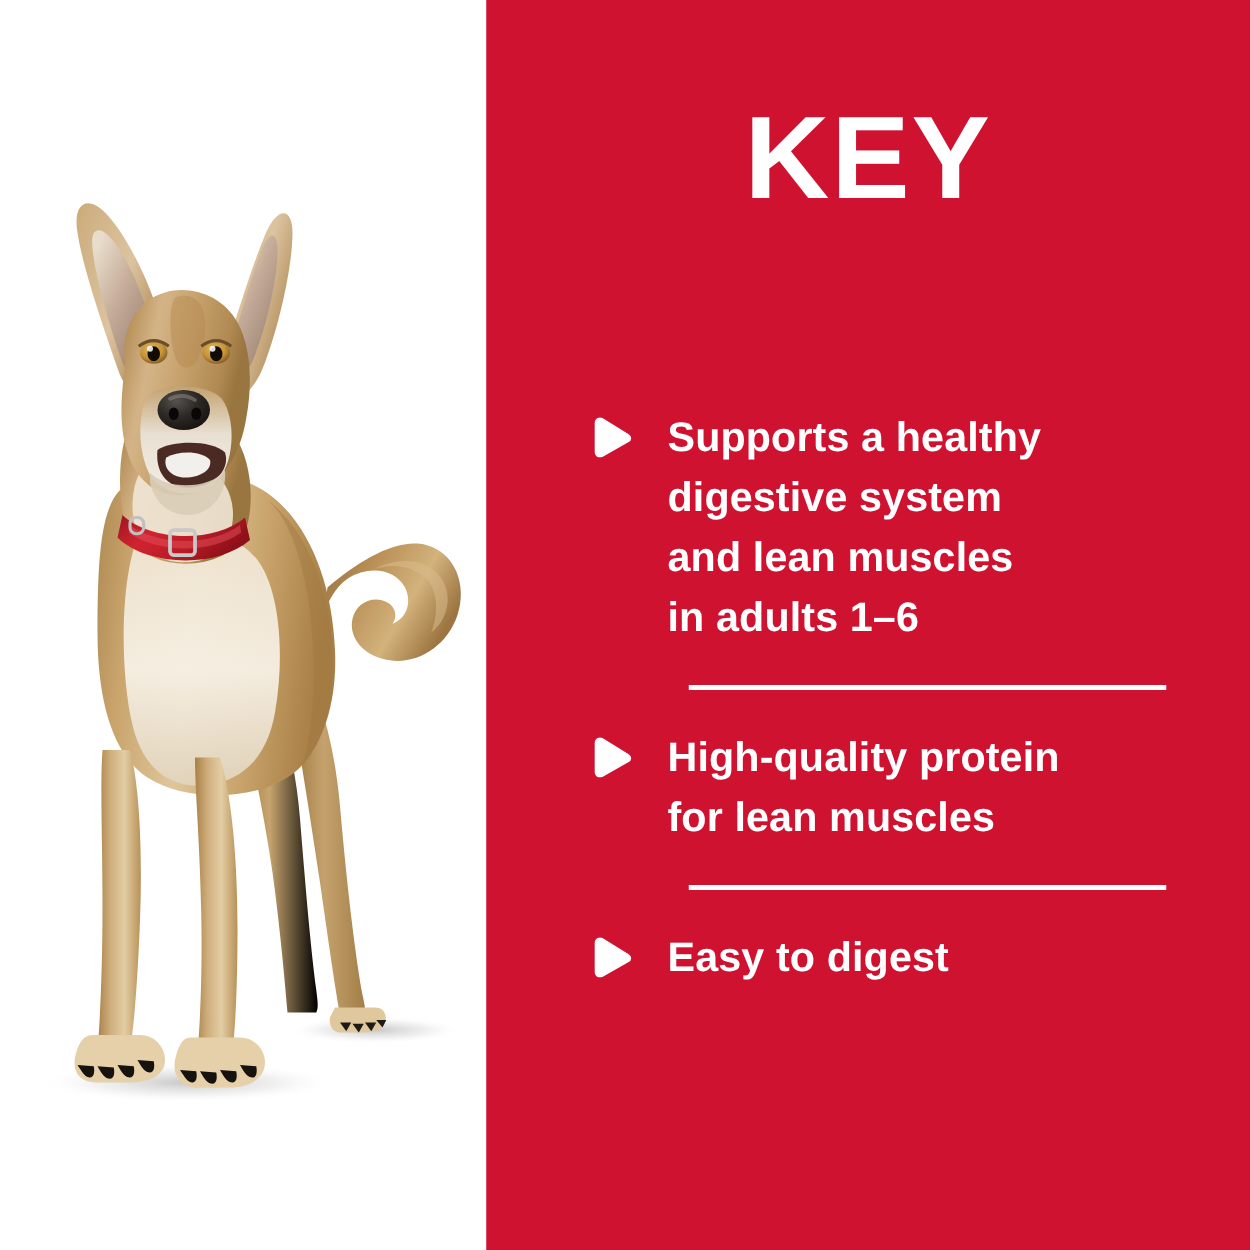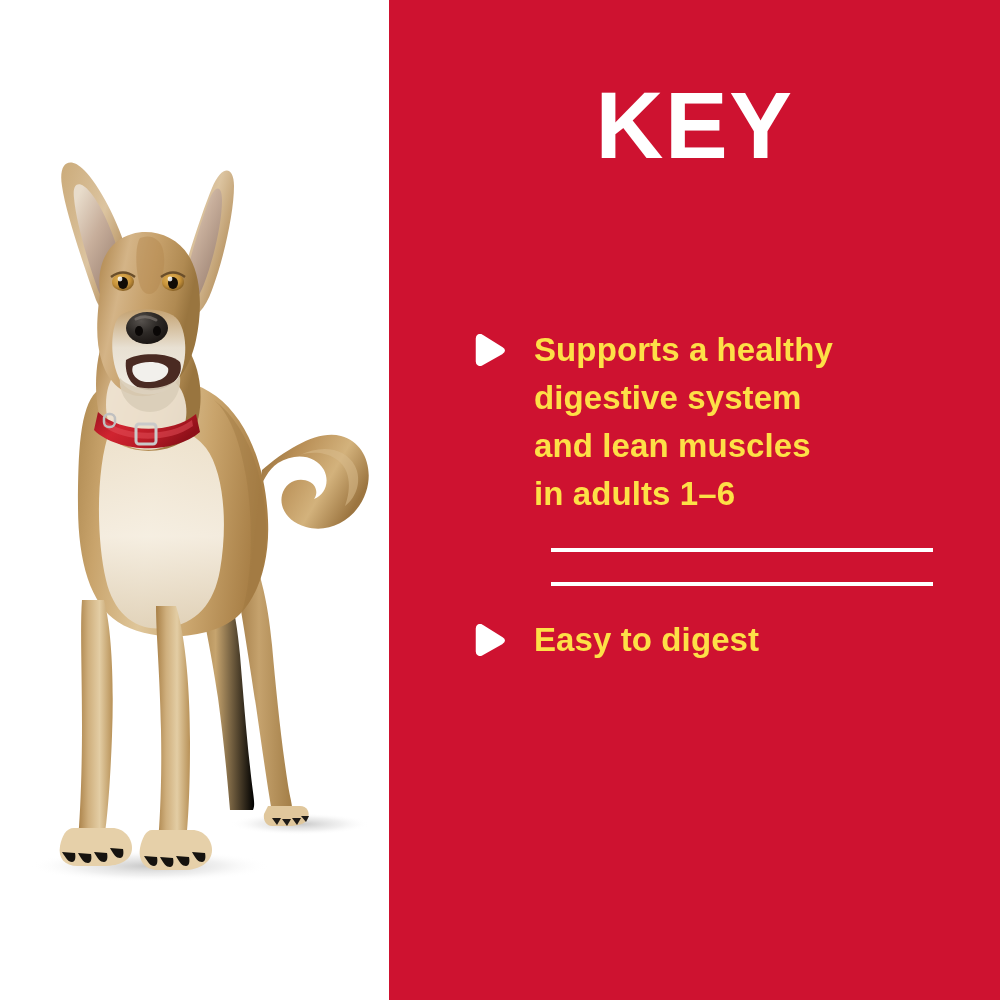--- a/index.html
+++ b/index.html
@@ -55,21 +55,21 @@
     padding-right:28px;
   }
   .bullet-marker {
     flex:0 0 auto;
     width:34px; height:32px;
     margin-right:28px;
     margin-top:8px;
   }
   .bullet-marker svg { display:block; width:34px; height:32px; }
   .benefit-text {
-    color:#fde047;
+    color:#ffffff;
     font-family:"Liberation Sans", sans-serif;
     font-weight:bold;
     font-size:33px;
     line-height:48px;
     letter-spacing:0.1px;
     max-width:400px;
     white-space:pre-line;
   }
   .benefit-divider {
     height:4px;
@@ -367,20 +367,30 @@
           </svg>
         </span>
         <span class="benefit-text">Supports a healthy
 digestive system
 and lean muscles
 in adults 1–6</span>
       </div>
 
       <hr class="benefit-divider">
 
+      <div class="benefit-row" id="benefit-row-2">
+        <span class="bullet-marker">
+          <svg viewBox="0 0 34 32" xmlns="http://www.w3.org/2000/svg">
+            <path d="M5 4.5 C5 1.6 7.6 0.2 10 1.8 L30 14.2 C32.3 15.6 32.3 17.4 30 18.8
+                     L10 30.2 C7.6 31.7 5 30.3 5 27.4 Z" fill="#ffffff" stroke="#ffffff" stroke-width="2.5" stroke-linejoin="round"></path>
+          </svg>
+        </span>
+        <span class="benefit-text">High-quality protein
+for lean muscles</span>
+      </div>
 
       <hr class="benefit-divider">
 
       <div class="benefit-row" id="benefit-row-3">
         <span class="bullet-marker">
           <svg viewBox="0 0 34 32" xmlns="http://www.w3.org/2000/svg">
             <path d="M5 4.5 C5 1.6 7.6 0.2 10 1.8 L30 14.2 C32.3 15.6 32.3 17.4 30 18.8
                      L10 30.2 C7.6 31.7 5 30.3 5 27.4 Z" fill="#ffffff" stroke="#ffffff" stroke-width="2.5" stroke-linejoin="round"></path>
           </svg>
         </span>

